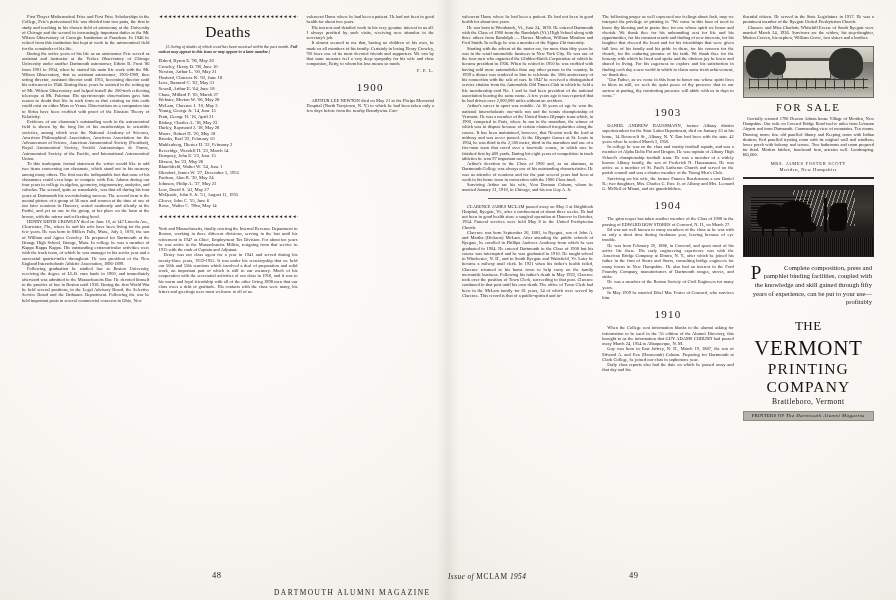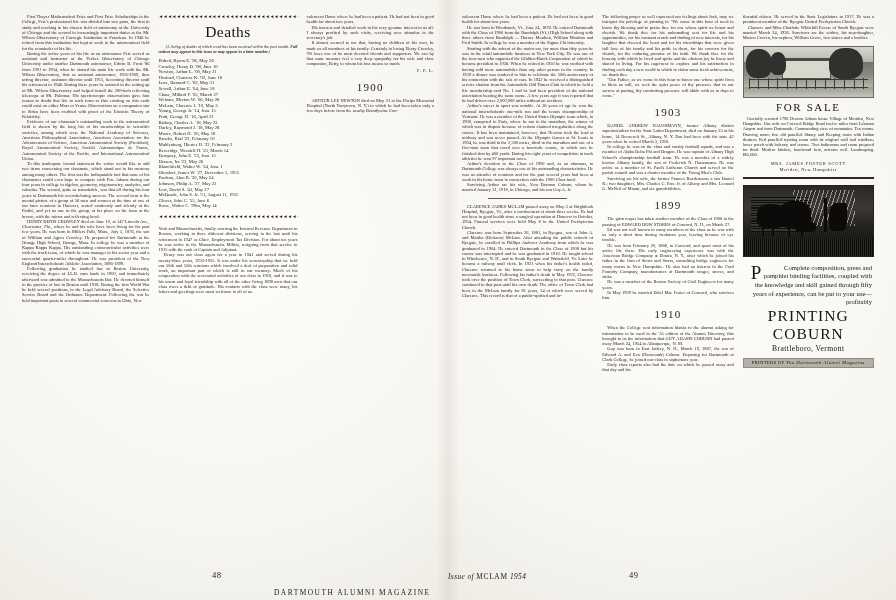--- a/index.html
+++ b/index.html
@@ -201,21 +201,21 @@
         <p>Clarence was born September 26, 1881, in Ryegate, son of John A. and Martha (Dickson) McLam. After attending the public schools of Ryegate, he enrolled in Phillips Andover Academy from which he was graduated in 1904. He entered Dartmouth in the Class of 1908 but his course was interrupted and he was graduated in 1910. He taught school in Winchester, N. H., and in South Ryegate and Waitsfield, Vt. Later he became a railway mail clerk. In 1921 when his father's health failed, Clarence returned to his home town to help carry on the family mercantile business. Following his father's death in May 1922, Clarence took over the position of Town Clerk, succeeding to that post. Clarence continued in that post until his own death. The office of Town Clerk had been in the McLam family for 81 years, 34 of which were served by Clarence. This record is that of a public-spirited and in-</p>
       </div>
 
       <div class="col r">
         <p class="noind">The following prayer as well expressed our feelings about Jack, may we interpret the privilege of printing it: "We come in this hour of need to know thy blessing and to praise thee for one whose spirit we honor and cherish. We thank thee for his unbounding zest for life and his opportunities, for his constant search and finding of new interests, for his laughter that cheered the heart and for his friendships that were given full love of his family and his pride in them, for his concern for the church, for the enduring promise of his faith. We thank thee for the honesty with which he lived and spoke and the obvious joy he knew and shared in living. For his eagerness to explore and his satisfaction in finding each day a new world in which to claim some fresh achievement, we thank thee.</p>
         <p>"Our Father, as we come in this hour to honor one whose spirit lives to bless us still, we seek the quiet peace of thy presence that in our sorrow at parting, thy comforting presence will abide with us in days to come."</p>
         <div class="yr">1903</div>
         <p>DANIEL ANDREW HAUSSMANN, former Albany district superintendent for the State Labor Department, died on January 23 at his home, 14 Roosevelt St., Albany, N. Y. Dan had been with the state 42 years when he retired March 3, 1950.</p>
         <p>In college he was on the class and varsity football squads, and was a member of Alpha Delta Phi and Dragon. He was captain of Albany High School's championship football team. He was a member of a widely known Albany family, the son of Frederick N. Haussmann. He was active as a member of St. Paul's Lutheran Church and served on the parish council and was a charter member of the Young Men's Club.</p>
         <p>Surviving are his wife, the former Frances Ruedemann; a son Daniel R.; two daughters, Mrs. Charles C. Pace Jr. of Albany and Mrs. Leonard G. McNeil of Miami, and six grandchildren.</p>
-        <div class="yr">1899</div>
+        <div class="yr">1904</div>
         <p>The grim reaper has taken another member of the Class of 1908 in the passing of EDWARD DOW STORRS of Concord, N. H., on March 27.</p>
         <p>Ed was not well known to many members of the class as he was with us only a short time during freshman year, leaving because of eye trouble.</p>
         <p>He was born February 20, 1886, in Concord, and spent most of his active life there. His early engineering experience was with the American Bridge Company at Elmira, N. Y., after which he joined his father in the firm of Storrs and Storrs, consulting bridge engineers for many towns in New Hampshire. He also had an interest in the Ford Foundry Company, manufacturers of Dartmouth ranges, stoves, and sinks.</p>
         <p>He was a member of the Boston Society of Civil Engineers for many years.</p>
         <p>In May 1909 he married Ethel Mae Foster of Concord, who survives him.</p>
         <div class="yr">1910</div>
         <p>When the College sent information blanks to the alumni asking for information to be used in the '55 edition of the Alumni Directory, this brought to us the information that GUY ADAMS COBURN had passed away March 24, 1954 in Albuquerque, N. M.</p>
         <p>Guy was born in East Jaffrey, N. H., March 19, 1887, the son of Edward A. and Eva (Hanscomb) Coburn. Preparing for Dartmouth at Clark College, he joined our class in sophomore year.</p>
         <p>Early class reports also had the date on which he passed away and that day and his</p>
       </div>
@@ -273,21 +273,22 @@
             <div class="hl" style="left:66%;top:24%;width:14%;height:40%;border-radius:40% 10% 30% 20%"></div>
             <div class="grass"></div>
           </div>
           <div class="vp-text">
             <span class="vp-drop">P</span>
             <span>Complete composition, press and pamphlet</span>
             <span>binding facilities, coupled with the knowledge and</span>
             <span>skill gained through fifty years of experience,</span>
             <span>can be put to your use—profitably</span>
           </div>
-          <div class="vp-name2">PRINTING COBURN</div>
+          <div class="vp-name1"><span class="sm">THE</span> <span>VERMONT</span></div>
+          <div class="vp-name2">PRINTING COMPANY</div>
           <div class="vp-city">Brattleboro, Vermont</div>
           <div class="vp-foot"><span class="sc">PRINTERS OF </span><i>The Dartmouth Alumni Magazine</i></div>
         </div>
       </div>
     </div>
 
     <div class="foot">
       <div class="issue" style="left:0px;top:0px"><span>Issue of </span><span class="sc2">MCLAM</span> <span>1954</span></div>
       <div class="folio" style="left:181px;top:-2px">49</div>
     </div>

